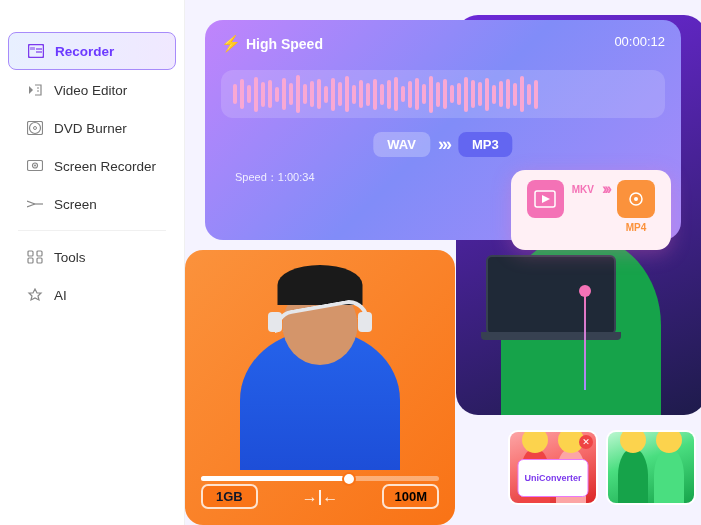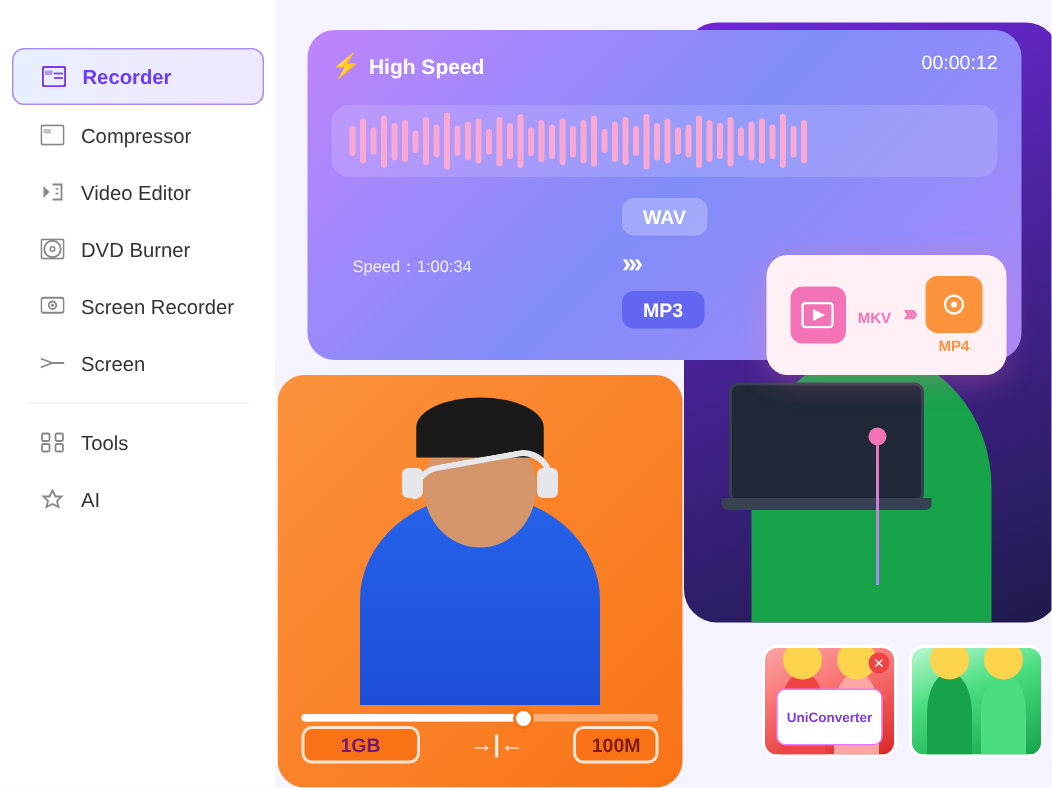--- a/index.html
+++ b/index.html
@@ -142,24 +142,23 @@
       width: 4px;
       flex-shrink: 0;
     }
 
     .convert-arrow-row {
       position: absolute;
       top: 112px;
       left: 50%;
       transform: translateX(-50%);
       display: flex;
-      align-items: flex-start;
+      align-items: center;
       gap: 8px;
       z-index: 5;
-      flex-direction: column;
     }
 
     .format-chip {
       background: rgba(255,255,255,0.25);
       border-radius: 8px;
       padding: 5px 14px;
       color: #fff;
       font-size: 13px;
       font-weight: 600;
       min-width: 50px;
@@ -188,21 +187,20 @@
     
     .mkv-card {
       position: absolute;
       top: 170px;
       right: 30px;
       width: 160px;
       height: 80px;
       background: #fff0f5;
       border-radius: 14px;
       display: flex;
-      align-items: center;
       justify-content: center;
       gap: 8px;
       z-index: 8;
       box-shadow: 0 4px 20px rgba(244, 114, 182, 0.3);
     }
 
     .mkv-icon-box {
       background: #f472b6;
       border-radius: 8px;
       width: 38px;
@@ -353,29 +351,20 @@
       <svg width="16" height="14" viewBox="0 0 16 14" fill="none">
         <rect x="0.5" y="0.5" width="15" height="13" rx="1.5" stroke="#7c3aed" stroke-width="1.5"></rect>
         <rect x="2" y="3" width="5" height="3" rx="0.5" fill="#7c3aed" opacity="0.5"></rect>
         <line x1="8" y1="5" x2="14" y2="5" stroke="#7c3aed" stroke-width="1.2"></line>
         <line x1="8" y1="8" x2="14" y2="8" stroke="#7c3aed" stroke-width="1.2"></line>
       </svg>
     </div>
     <span class="item-label">Recorder</span>
   </div>
 
-  <div class="sidebar-item">
-    <div class="item-icon">
-      <svg width="16" height="14" viewBox="0 0 16 14" fill="none">
-        <rect x="0.5" y="0.5" width="15" height="13" rx="1.5" stroke="#888" stroke-width="1.2"></rect>
-        <rect x="2" y="3" width="5" height="3" rx="0.5" fill="#888" opacity="0.5"></rect>
-      </svg>
-    </div>
-    <span class="item-label">Compressor</span>
-  </div>
 
   <div class="sidebar-item">
     <div class="item-icon">
       <svg width="16" height="14" viewBox="0 0 16 14" fill="none">
         <path d="M2 3 L6 7 L2 11 V3Z" fill="#888"></path>
         <path d="M8 2 L14 2 L14 12 L8 12" stroke="#888" stroke-width="1.2"></path>
         <line x1="10" y1="5" x2="12" y2="5" stroke="#888" stroke-width="1"></line>
         <line x1="10" y1="8" x2="12" y2="8" stroke="#888" stroke-width="1"></line>
       </svg>
     </div>
@@ -539,23 +528,23 @@
       <div style="position:absolute;bottom:193px;left:calc(50% + 38px);width:14px;height:20px;background:#e5e7eb;border-radius:4px;"></div>
     </div>
 
     <div style="position:absolute;bottom:44px;left:16px;right:16px;height:5px;background:rgba(255,255,255,0.4);border-radius:3px;">
       <div style="height:100%;width:62%;background:#fff;border-radius:3px;"></div>
 
       <div style="position:absolute;top:50%;left:62%;transform:translate(-50%,-50%);width:14px;height:14px;background:#fff;border-radius:50%;border:2px solid #f97316;"></div>
     </div>
 
     <div style="position:absolute;bottom:16px;left:16px;right:16px;display:flex;justify-content:space-between;align-items:center;">
-      <span style="background:#f97316;color:#701a75;font-weight:800;font-size:13px;padding:3px 24px;border-radius:7px;border:2px solid rgba(255,255,255,0.8);">1GB</span>
+      <span style="background:#f97316;color:#0f172a;font-weight:800;font-size:13px;padding:3px 13px;border-radius:7px;border:2px solid rgba(255,255,255,0.8);">1GB</span>
       <span style="color:rgba(255,255,255,0.9);font-size:16px;font-weight:700;">→|←</span>
-      <span style="background:#f97316;color:#7f1d1d;font-weight:800;font-size:13px;padding:3px 10px;border-radius:7px;border:2px solid rgba(255,255,255,0.8);">100M</span>
+      <span style="background:#f97316;color:#000000;font-weight:800;font-size:13px;padding:3px 10px;border-radius:7px;border:2px solid rgba(255,255,255,0.8);">100M</span>
     </div>
   </div>
 
   <div style="position:absolute;top:15px;right:-5px;width:250px;height:400px;background:linear-gradient(160deg,#6d28d9,#1e1b4b);border-radius:22px;overflow:hidden;z-index:1;">
 
     <div style="position:absolute;inset:0;display:flex;align-items:flex-end;justify-content:center;overflow:hidden;">
 
       <div style="position:absolute;bottom:0;left:50%;transform:translateX(-50%);width:160px;height:180px;background:#16a34a;border-radius:50% 50% 0 0;"></div>
 
       <div style="position:absolute;bottom:80px;left:30px;width:130px;height:80px;background:#1f2937;border-radius:6px;border:2px solid #374151;"></div>

